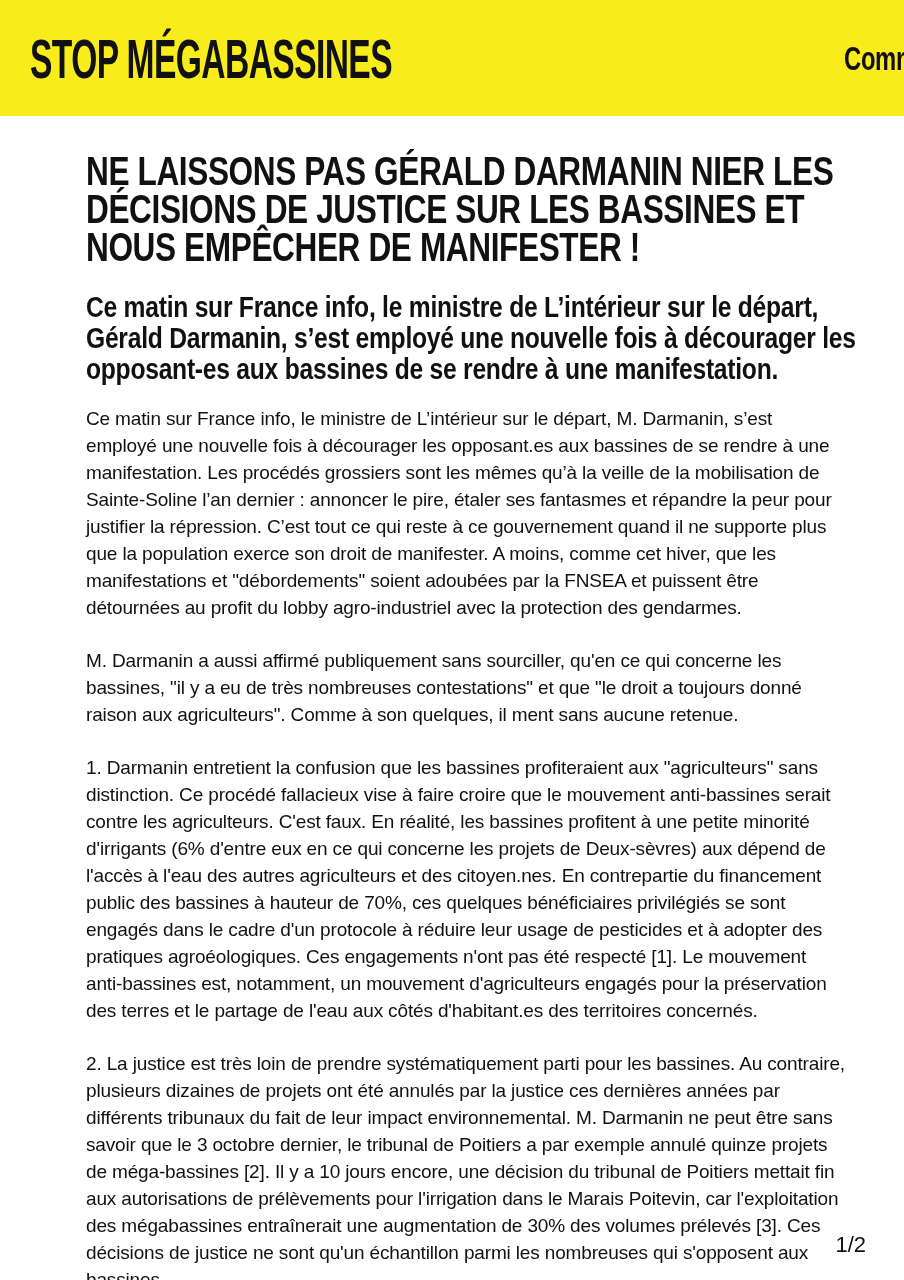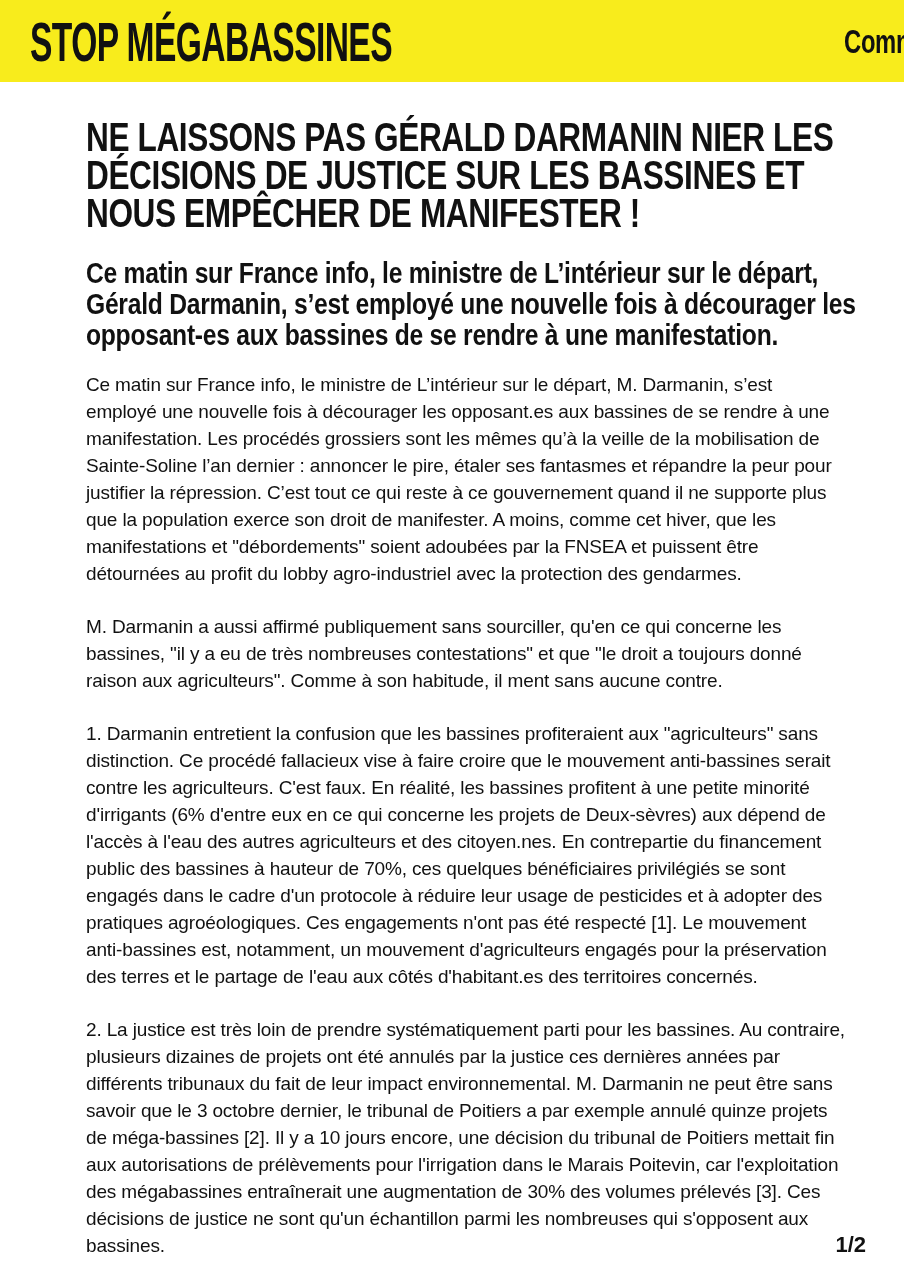--- a/index.html
+++ b/index.html
@@ -11,21 +11,21 @@
   .page{
     position:relative;
     width:904px;height:1280px;
     margin:0 auto;
     background:#ffffff;
     color:var(--ink);
     font-family:"Liberation Sans",sans-serif;
     overflow:hidden;
   }
   .band{
-    height:82px;
+    height:116px;
     background:var(--yellow);
     display:flex;
     justify-content:space-between;
     align-items:center;
     padding:0 26px 0 30px;
     gap:29px;
   }
   .brand{
     font-weight:bold;
     font-size:56px;
@@ -69,42 +69,42 @@
     font-size:19px;
     line-height:27px;
     letter-spacing:-0.15px;
   }
   .body-para{margin-bottom:26px;}
   .body-para .b{font-weight:normal;}
   .page-number{
     position:absolute;
     right:38px;
     bottom:22px;
-    font-weight:bold;
+    font-weight:normal;
     font-size:22px;
   }
 </style>
 </head>
 <body>
 
 <div class="page">
 
   <header class="band">
     <div class="brand">STOP MÉGABASSINES</div>
     <div class="press">Communiqué de presse, 15 juillet 2024</div>
   </header>
 
   <main class="content">
     <h1 class="headline">NE LAISSONS PAS GÉRALD DARMANIN NIER LES DÉCISIONS DE JUSTICE SUR LES BASSINES ET NOUS EMPÊCHER DE MANIFESTER !</h1>
 
     <p class="lead">Ce matin sur France info, le ministre de L’intérieur sur le départ, Gérald Darmanin, s’est employé une nouvelle fois à décourager les opposant-es aux bassines de se rendre à une manifestation.</p>
 
     <div class="article-body">
         <p class="body-para"><span>Ce matin sur France info, le ministre de L’intérieur sur le départ, M. Darmanin, s’est employé une nouvelle fois à décourager les opposant.es aux bassines de se rendre à une manifestation. Les procédés grossiers sont les mêmes qu’à la veille de la mobilisation de Sainte-Soline l’an dernier : annoncer le pire, étaler ses fantasmes et répandre la peur pour justifier la répression. </span><span class="b">C’est tout ce qui reste à ce gouvernement quand il ne supporte plus que la population exerce son droit de manifester.</span><span> A moins, comme cet hiver, que les manifestations et "débordements" soient adoubées par la FNSEA et puissent être détournées au profit du lobby agro-industriel avec la protection des gendarmes.</span></p>
-        <p class="body-para"><span>M. Darmanin a aussi affirmé publiquement sans sourciller, qu'en ce qui concerne les bassines, "il y a eu de très nombreuses contestations" et que "le droit a toujours donné raison aux agriculteurs". </span><span class="b">Comme à son habitude, il ment sans aucune contre.</span></p>
+        <p class="body-para"><span>M. Darmanin a aussi affirmé publiquement sans sourciller, qu'en ce qui concerne les bassines, "il y a eu de très nombreuses contestations" et que "le droit a toujours donné raison aux agriculteurs". </span><span class="b">Comme à son quelques, il ment sans aucune retenue.</span></p>
         <p class="body-para"><span class="b">1. Darmanin entretient la confusion que les bassines profiteraient aux "agriculteurs" sans distinction. Ce procédé fallacieux vise à faire croire que le mouvement anti-bassines serait contre les agriculteurs. C'est faux.</span><span> En réalité, les bassines profitent à une petite minorité d'irrigants (6% d'entre eux en ce qui concerne les projets de Deux-sèvres) aux dépend de l'accès à l'eau des autres agriculteurs et des citoyen.nes. En contrepartie du financement public des bassines à hauteur de 70%, ces quelques bénéficiaires privilégiés se sont engagés dans le cadre d'un protocole à réduire leur usage de pesticides et à adopter des pratiques agroéologiques. Ces engagements n'ont pas été respecté [1]. </span><span class="b">Le mouvement anti-bassines est, notamment, un mouvement d'agriculteurs engagés pour la préservation des terres et le partage de l'eau aux côtés d'habitant.es des territoires concernés.</span></p>
         <p class="body-para"><span class="b">2. La justice est très loin de prendre systématiquement parti pour les bassines. Au contraire, plusieurs dizaines de projets ont été annulés par la justice ces dernières années par différents tribunaux du fait de leur impact environnemental.</span><span> M. Darmanin ne peut être sans savoir que le 3 octobre dernier, le tribunal de Poitiers a par exemple annulé quinze projets de méga-bassines [2]. Il y a 10 jours encore, une décision du tribunal de Poitiers mettait fin aux autorisations de prélèvements pour l'irrigation dans le Marais Poitevin, car l'exploitation des mégabassines entraînerait une augmentation de 30% des volumes prélevés [3]. Ces décisions de justice ne sont qu'un échantillon parmi les nombreuses qui s'opposent aux bassines.</span></p>
       </div>
   </main>
 
   <div class="page-number">1/2</div>
 
 </div>
 
 </body></html>

